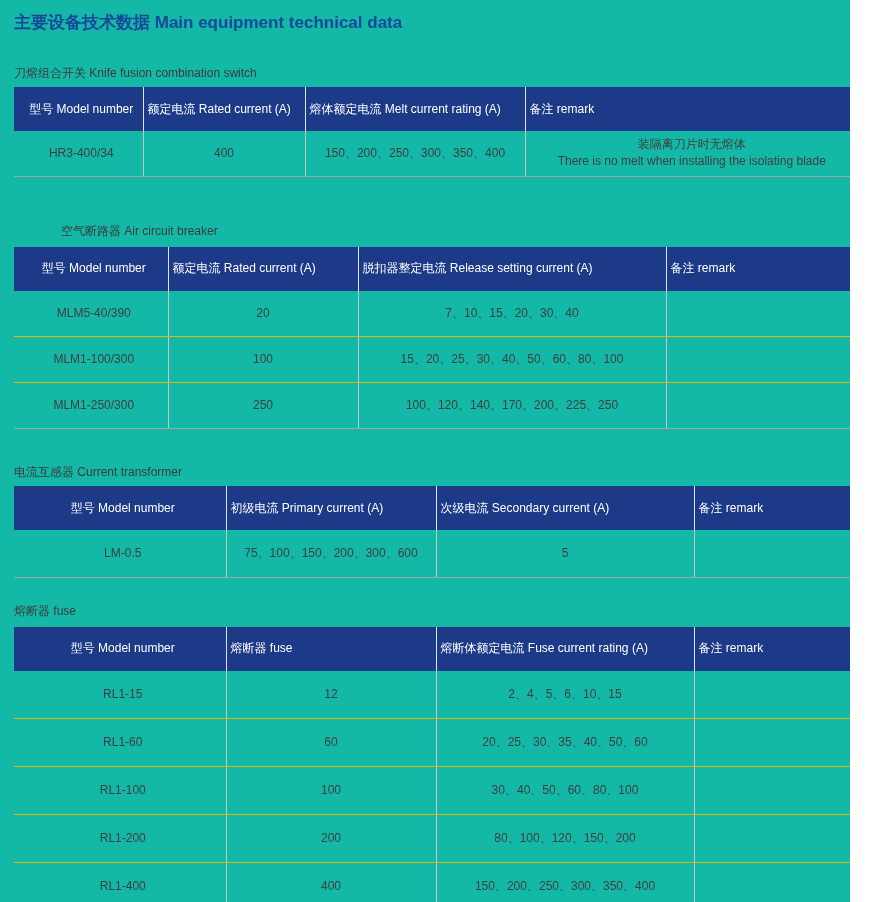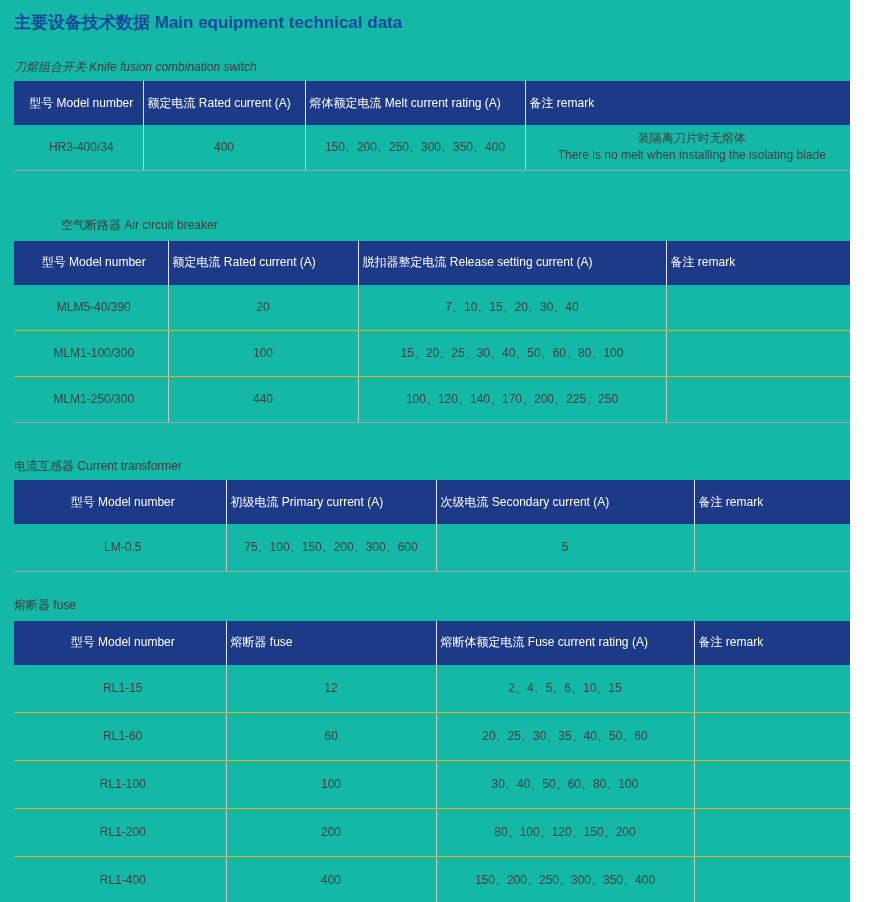--- a/index.html
+++ b/index.html
@@ -21,21 +21,21 @@
     font-size: 17px;
     font-weight: bold;
     line-height: 26px;
     color: #17489b;
   }
   .section-subtitle {
     font-size: 12px;
     line-height: 16px;
     color: #3b3b3b;
   }
-  .s1 .section-subtitle { margin-top: 23px; font-style: italic; }
+  .s1 .section-subtitle { margin-top: 29px; }
   .s2 .section-subtitle { margin-top: 46px; margin-left: 47px; }
   .s3 .section-subtitle { margin-top: 35px; }
   .s4 .section-subtitle { margin-top: 25px; }
 
   table.data-table {
     border-collapse: collapse;
     table-layout: fixed;
     width: 844px;
   }
   .s1 table.data-table { margin-top: 6px; }
@@ -148,21 +148,21 @@
           <td></td>
         </tr>
         <tr>
           <td class="first">MLM1-100/300</td>
           <td>100</td>
           <td>15、20、25、30、40、50、60、80、100</td>
           <td></td>
         </tr>
         <tr>
           <td class="first">MLM1-250/300</td>
-          <td>440</td>
+          <td>250</td>
           <td>100、120、140、170、200、225、250</td>
           <td></td>
         </tr>
       </tbody>
     </table>
   </section>
 
   <section class="s3">
     <div class="section-subtitle">电流互感器 Current transformer</div>
     <table class="data-table t3">

